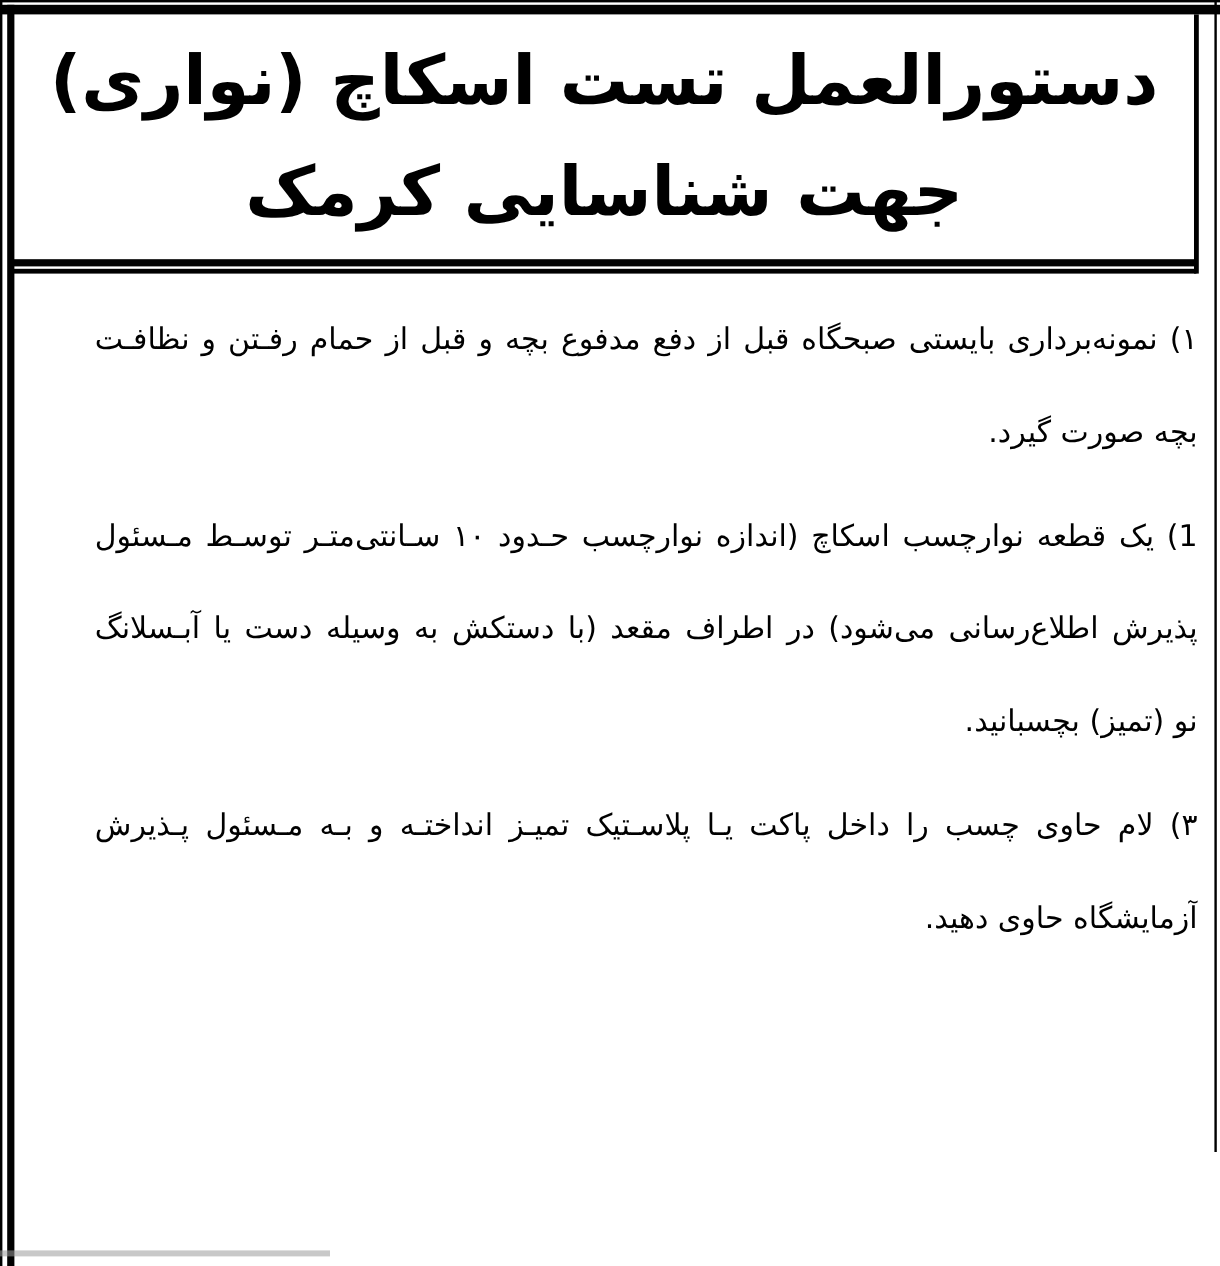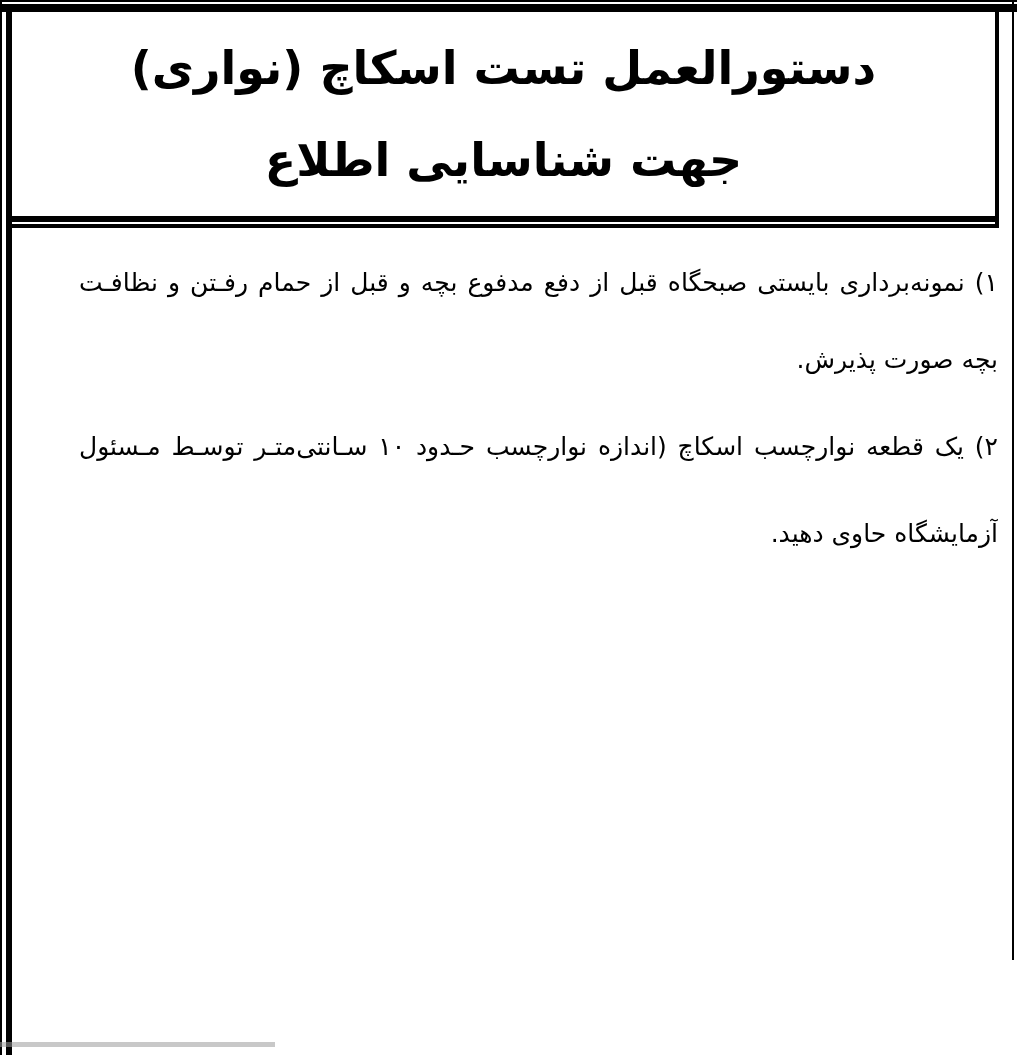--- a/index.html
+++ b/index.html
@@ -30,21 +30,21 @@
 
   
   .title-block {
     position: absolute;
     top: 12px; left: 12px;
     width: 983px; height: 204px;
     display: flex; flex-direction: column;
     justify-content: center; align-items: center;
   }
   .title-line {
-    font-size: 46px;
+    font-size: 57px;
     font-weight: bold;
     line-height: 92px;
     white-space: nowrap;
   }
 
   
   .body-block {
     position: absolute;
     top: 228px; left: 12px;
     width: 1000px;
@@ -75,31 +75,34 @@
   <div class="bd" id="b-left-thin"></div>
   <div class="bd" id="b-left-thick"></div>
   <div class="bd" id="b-right-thin"></div>
   <div class="bd" id="b-title-right"></div>
   <div class="bd" id="sep-a"></div>
   <div class="bd" id="sep-b"></div>
   <div id="bottom-smear"></div>
 
   <header class="title-block">
     <div class="title-line">دستورالعمل تست اسکاچ (نواری)</div>
-    <div class="title-line">جهت شناسایی اطلاع</div>
+    <div class="title-line">جهت شناسایی کرمک</div>
   </header>
 
   <main class="body-block">
     <div>
         <div class="paragraph">
           <div class="line">۱) نمونه‌برداری بایستی صبحگاه قبل از دفع مدفوع بچه و قبل از حمام رفـتن و نظافـت</div>
-          <div class="line line-last">بچه صورت پذیرش.</div>
+          <div class="line line-last">بچه صورت گیرد.</div>
         </div>
         <div class="paragraph">
-          <div class="line">۲) یک قطعه نوارچسب اسکاچ (اندازه نوارچسب حـدود ۱۰ سـانتی‌متـر توسـط مـسئول</div>
+          <div class="line">1) یک قطعه نوارچسب اسکاچ (اندازه نوارچسب حـدود ۱۰ سـانتی‌متـر توسـط مـسئول</div>
+          <div class="line">پذیرش اطلاع‌رسانی می‌شود) در اطراف مقعد (با دستکش به وسیله دست یا آبـسلانگ</div>
+          <div class="line line-last">نو (تمیز) بچسبانید.</div>
         </div>
         <div class="paragraph">
+          <div class="line">۳) لام حاوی چسب را داخل پاکت یـا پلاسـتیک تمیـز انداختـه و بـه مـسئول پـذیرش</div>
           <div class="line line-last">آزمایشگاه حاوی دهید.</div>
         </div>
       </div>
   </main>
 
 </div>
 
 </body></html>

